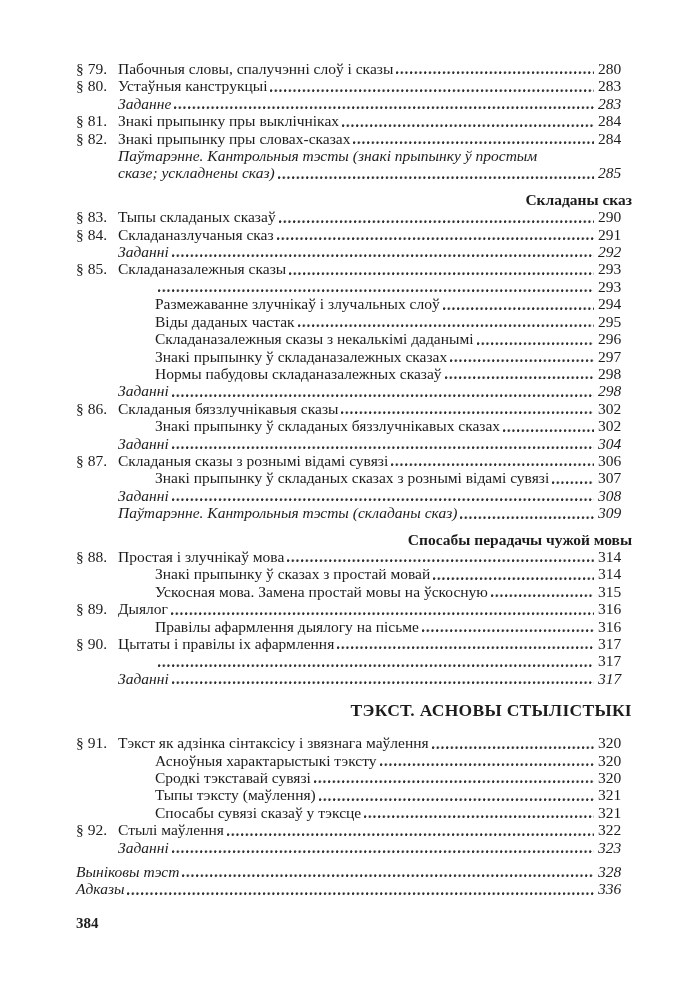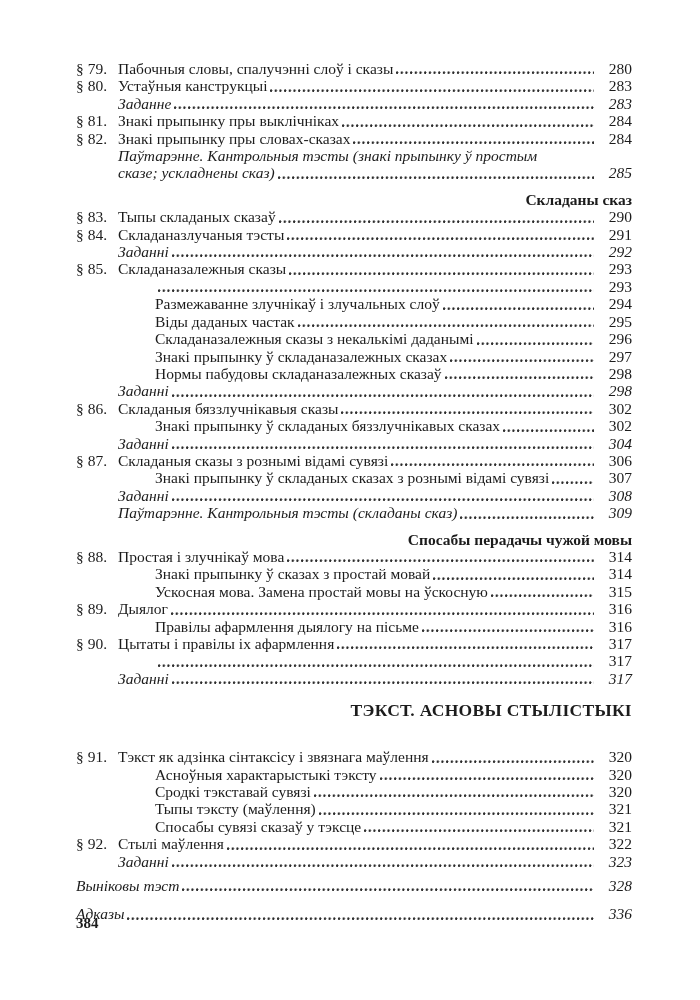--- a/index.html
+++ b/index.html
@@ -26,43 +26,43 @@
   .row {
     display: flex;
     align-items: baseline;
     white-space: nowrap;
   }
   .row .num { width: 42px; flex: none; }
   .row.sub  { padding-left: 79px; }
   .row.note { padding-left: 42px; font-style: italic; }
   .row.flush { padding-left: 0; font-style: italic; }
   .row.flush.bm-0 { margin-top: 7px; }
-  .row.flush.bm-1 { margin-top: 11px; }
+  .row.flush.bm-1 { }
   .label { flex: 0 0 auto; }
   .leader {
     flex: 1 1 auto;
     align-self: flex-end;
     height: 4px;
     min-width: 6px;
     margin: 0 4px 3px 3px;
     background-image: radial-gradient(circle at 1.1px 2.6px, #2a2a2a 1.0px, rgba(0,0,0,0) 1.45px);
     background-size: 4.7px 4px;
     background-repeat: repeat-x;
   }
-  .page-num { flex: none; min-width: 34px; text-align: right; }
+  .page-num { flex: none; min-width: 34px; }
   .sec-head {
     font-weight: bold;
     text-align: right;
     margin-top: 9px;
   }
   .sec-head.major {
     font-size: 17.5px;
     line-height: 20px;
     margin-top: 13px;
-    margin-bottom: 28px;
+    margin-bottom: 14px;
     letter-spacing: 0.3px;
   }
   .footer-num {
     position: absolute;
     left: 76px; top: 915px;
     font-size: 15px;
     font-weight: bold;
   }
 </style>
 </head>
@@ -109,21 +109,21 @@
       </div>
       <div class="sec-head">Складаны сказ</div>
       <div class="row para">
         <span class="num">§ 83.</span>
         <span class="label">Тыпы складаных сказаў</span>
         <span class="leader"></span>
         <span class="page-num">290</span>
       </div>
       <div class="row para">
         <span class="num">§ 84.</span>
-        <span class="label">Складаназлучаныя тэсты</span>
+        <span class="label">Складаназлучаныя сказ</span>
         <span class="leader"></span>
         <span class="page-num">291</span>
       </div>
       <div class="row note">
         <span class="label">Заданні</span>
         <span class="leader"></span>
         <span class="page-num">292</span>
       </div>
       <div class="row para">
         <span class="num">§ 85.</span>

